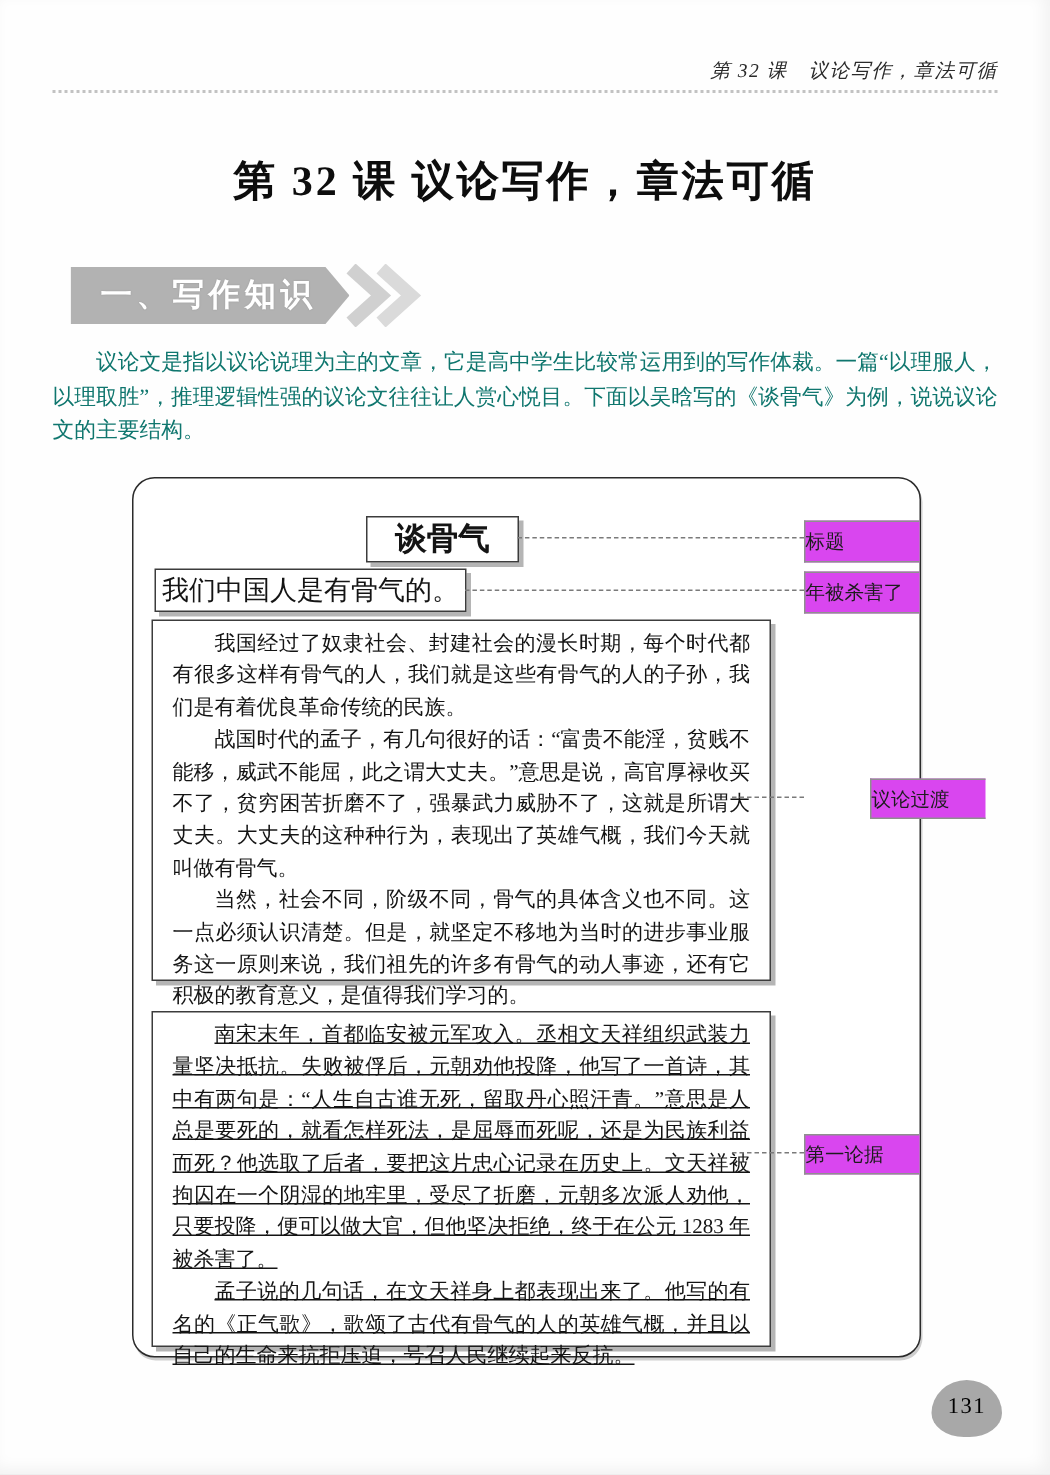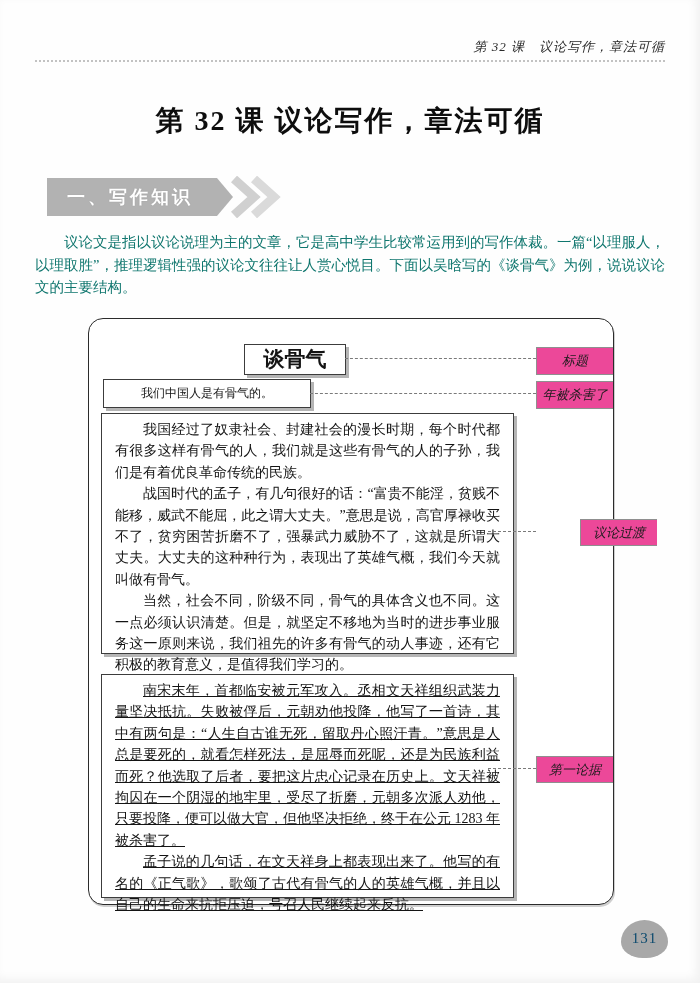--- a/index.html
+++ b/index.html
@@ -21,66 +21,66 @@
     font-size:28px;font-weight:bold;letter-spacing:2px;color:#0d0d0d;
   }
   .section-banner{
     position:absolute;top:178px;left:47px;width:186px;height:38px;
     background:#b2b2b2;
     clip-path:polygon(0 0,calc(100% - 16px) 0,100% 50%,calc(100% - 16px) 100%,0 100%);
   }
   .section-banner span{
     display:block;line-height:38px;padding-left:20px;
     font-family:"Liberation Sans","DejaVu Sans",sans-serif;
-    font-size:18px;font-weight:bold;color:#ffffff;letter-spacing:3px;
+    font-size:21px;font-weight:bold;color:#ffffff;letter-spacing:3px;
     text-shadow:0 0 1px #8f8f8f;
   }
   .chevrons{position:absolute;top:176px;left:226px;}
   .intro{
     position:absolute;top:231px;left:35px;right:35px;
     font-size:14.5px;line-height:22.5px;text-align:justify;text-indent:2em;
     color:#0f766e;
   }
   .outer-box{
     position:absolute;left:88px;top:318px;width:524px;height:585px;
     border:1.5px solid #2b2b2b;border-radius:15px;background:#fff;
     box-shadow:1px 2px 0 #cfcfcf;
   }
   .mini-box{
     position:absolute;background:#fff;border:1px solid #3c3c3c;
     box-shadow:3px 3px 0 #b5b5b5;text-align:center;
   }
   .essay-title-box{left:155px;top:25px;width:100px;height:29px;line-height:29px;font-size:21px;font-weight:bold;}
-  .thesis-box{left:14px;top:60px;width:206px;height:27px;line-height:27px;font-size:12px;}
+  .thesis-box{left:14px;top:60px;width:206px;height:27px;line-height:27px;font-size:18px;}
   .text-block{
     position:absolute;left:12px;width:385px;background:#fff;border:1px solid #3c3c3c;
     box-shadow:3px 3px 0 #b5b5b5;padding:5px 13px;
     font-size:14px;line-height:21.4px;text-align:justify;
   }
   .text-block p{margin:0;text-indent:2em;}
   .block-1{top:94px;height:229px;}
   .block-2{top:355px;height:212px;text-decoration:underline;}
   .label-cell{
-    position:absolute;left:447px;width:76px;background:#ec4899;
+    position:absolute;left:447px;width:76px;background:#d946ef;
     border:1px solid #8f8f8f;border-right:none;
-    text-align:center;font-size:13px;font-style:italic;color:#1c1c1c;
+    text-align:left;font-size:13px;color:#1c1c1c;
   }
   .label-title{top:28px;height:26px;line-height:26px;}
   .label-central{top:62px;height:26px;line-height:26px;}
   .label-transition{top:200px;height:25px;line-height:25px;margin-left:44px;}
   .label-evidence{top:437px;height:25px;line-height:25px;}
   .connector{position:absolute;height:0;border-top:1.5px dashed #7a7a7a;}
   .conn-1{left:256px;top:39px;width:191px;}
   .conn-2{left:221px;top:74px;width:226px;}
   .conn-3{left:399px;top:212px;width:48px;}
   .conn-4{left:399px;top:449px;width:48px;}
   .page-badge{
     position:absolute;left:621px;top:920px;width:47px;height:38px;
     background:#a8a8a8;border-radius:50% 50% 46% 46% / 58% 58% 42% 42%;
-    color:#0c4a6e;text-align:center;line-height:36px;font-size:15px;
+    color:#000000;text-align:center;line-height:36px;font-size:15px;
     letter-spacing:1px;
   }
 </style>
 </head>
 <body>
 
 <div class="page">
 
   <div class="running-header">第 32 课　议论写作，章法可循</div>
   <div class="header-divider"></div>

